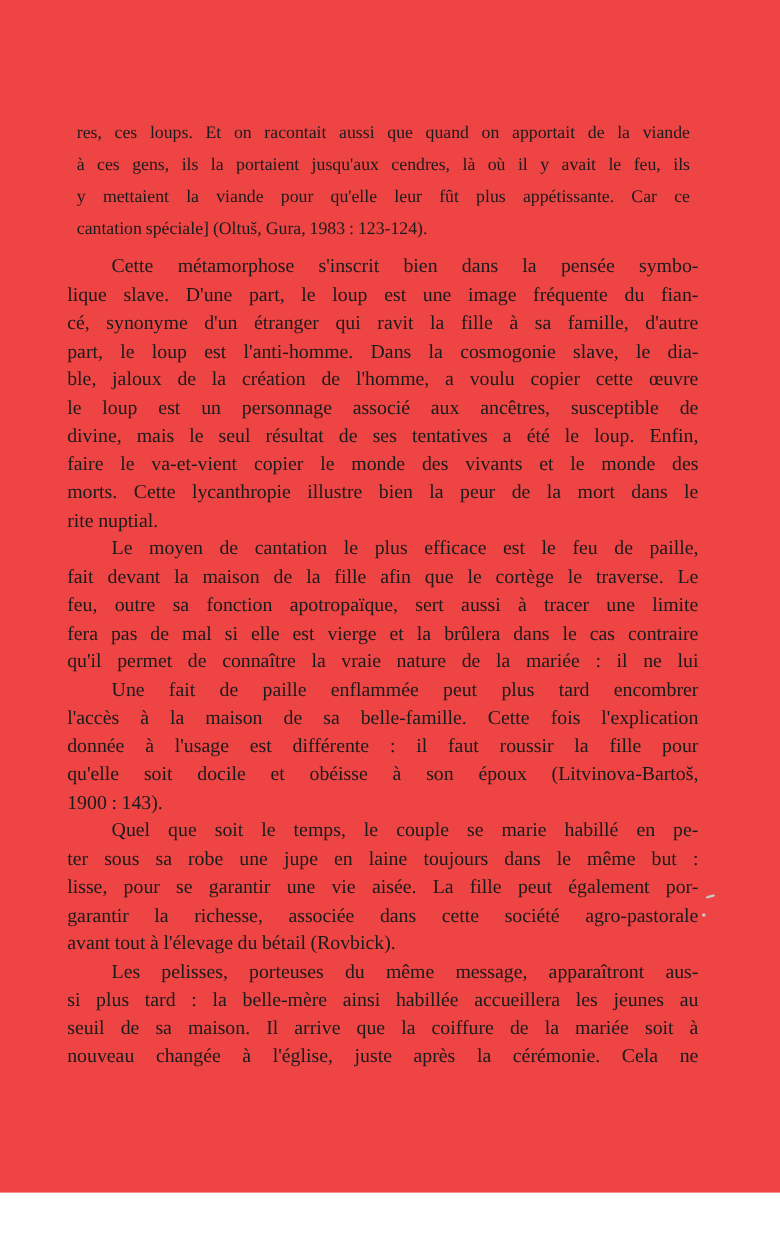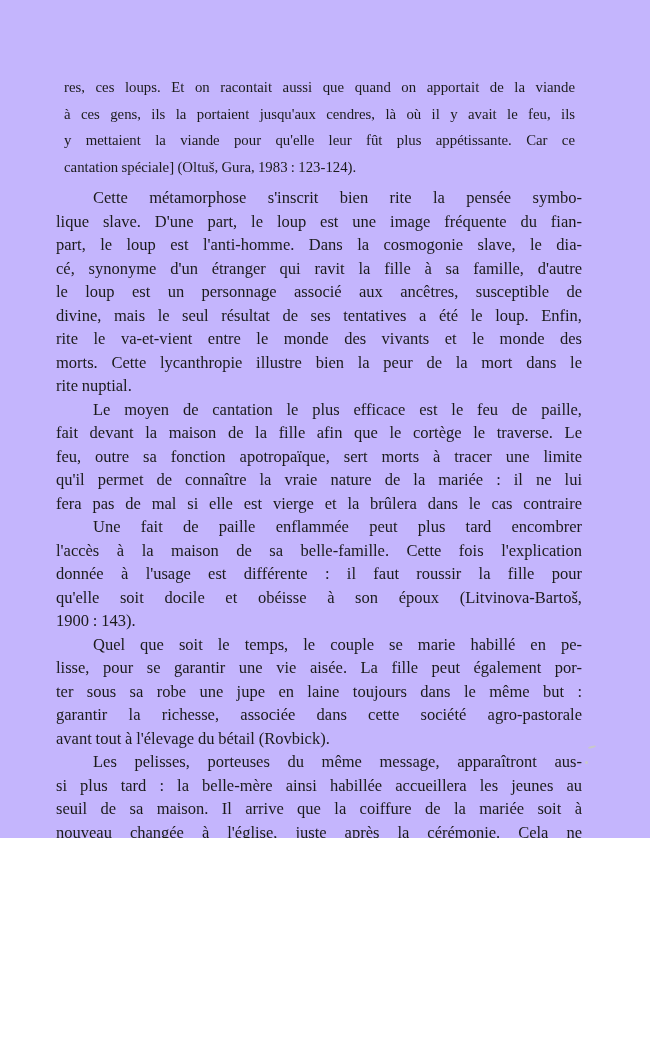--- a/index.html
+++ b/index.html
@@ -3,27 +3,27 @@
 <meta charset="utf-8">
 <style>
   html, body {
     margin: 0;
     padding: 0;
     background: #ffffff;
   }
   .page {
     position: relative;
     width: 650px;
-    height: 838px;
-    background: #c4b5fd;
+    height: 994px;
+    background: #ef4444;
     overflow: hidden;
     font-family: "Liberation Serif", "DejaVu Serif", serif;
     color: #1b1b1b;
     box-sizing: border-box;
-    padding: 74px 68px 0 56px;
+    padding: 98px 68px 0 56px;
     -webkit-font-smoothing: antialiased;
   }
   .line {
     text-align: justify;
     text-align-last: justify;
     white-space: normal;
     overflow: hidden;
   }
   .line.flush {
     text-align-last: left;
@@ -67,48 +67,49 @@
 
 <div class="page">
   <div class="quote">
       <div class="line">res, ces loups. Et on racontait aussi que quand on apportait de la viande</div>
       <div class="line">à ces gens, ils la portaient jusqu'aux cendres, là où il y avait le feu, ils</div>
       <div class="line">y mettaient la viande pour qu'elle leur fût plus appétissante. Car ce</div>
       <div class="line flush">cantation spéciale] (Oltuš, Gura, 1983 : 123-124).</div>
     </div>
   <div class="body-text">
       <div class="para">
-        <div class="line">Cette métamorphose s'inscrit bien rite la pensée symbo-</div>
+        <div class="line">Cette métamorphose s'inscrit bien dans la pensée symbo-</div>
         <div class="line">lique slave. D'une part, le loup est une image fréquente du fian-</div>
+        <div class="line">cé, synonyme d'un étranger qui ravit la fille à sa famille, d'autre</div>
         <div class="line">part, le loup est l'anti-homme. Dans la cosmogonie slave, le dia-</div>
-        <div class="line">cé, synonyme d'un étranger qui ravit la fille à sa famille, d'autre</div>
+        <div class="line">ble, jaloux de la création de l'homme, a voulu copier cette œuvre</div>
         <div class="line">le loup est un personnage associé aux ancêtres, susceptible de</div>
         <div class="line">divine, mais le seul résultat de ses tentatives a été le loup. Enfin,</div>
-        <div class="line">rite le va-et-vient entre le monde des vivants et le monde des</div>
+        <div class="line">faire le va-et-vient copier le monde des vivants et le monde des</div>
         <div class="line">morts. Cette lycanthropie illustre bien la peur de la mort dans le</div>
         <div class="line flush">rite nuptial.</div>
       </div>
       <div class="para">
         <div class="line">Le moyen de cantation le plus efficace est le feu de paille,</div>
         <div class="line">fait devant la maison de la fille afin que le cortège le traverse. Le</div>
-        <div class="line">feu, outre sa fonction apotropaïque, sert morts à tracer une limite</div>
+        <div class="line">feu, outre sa fonction apotropaïque, sert aussi à tracer une limite</div>
+        <div class="line">fera pas de mal si elle est vierge et la brûlera dans le cas contraire</div>
         <div class="line">qu'il permet de connaître la vraie nature de la mariée : il ne lui</div>
-        <div class="line">fera pas de mal si elle est vierge et la brûlera dans le cas contraire</div>
       </div>
       <div class="para">
         <div class="line">Une fait de paille enflammée peut plus tard encombrer</div>
         <div class="line">l'accès à la maison de sa belle-famille. Cette fois l'explication</div>
         <div class="line">donnée à l'usage est différente : il faut roussir la fille pour</div>
         <div class="line">qu'elle soit docile et obéisse à son époux (Litvinova-Bartoš,</div>
         <div class="line flush">1900 : 143).</div>
       </div>
       <div class="para">
         <div class="line">Quel que soit le temps, le couple se marie habillé en pe-</div>
+        <div class="line">ter sous sa robe une jupe en laine toujours dans le même but :</div>
         <div class="line">lisse, pour se garantir une vie aisée. La fille peut également por-</div>
-        <div class="line">ter sous sa robe une jupe en laine toujours dans le même but :</div>
         <div class="line">garantir la richesse, associée dans cette société agro-pastorale</div>
         <div class="line flush">avant tout à l'élevage du bétail (Rovbick).</div>
       </div>
       <div class="para">
         <div class="line">Les pelisses, porteuses du même message, apparaîtront aus-</div>
         <div class="line">si plus tard : la belle-mère ainsi habillée accueillera les jeunes au</div>
         <div class="line">seuil de sa maison. Il arrive que la coiffure de la mariée soit à</div>
         <div class="line">nouveau changée à l'église, juste après la cérémonie. Cela ne</div>
       </div>
     </div>

